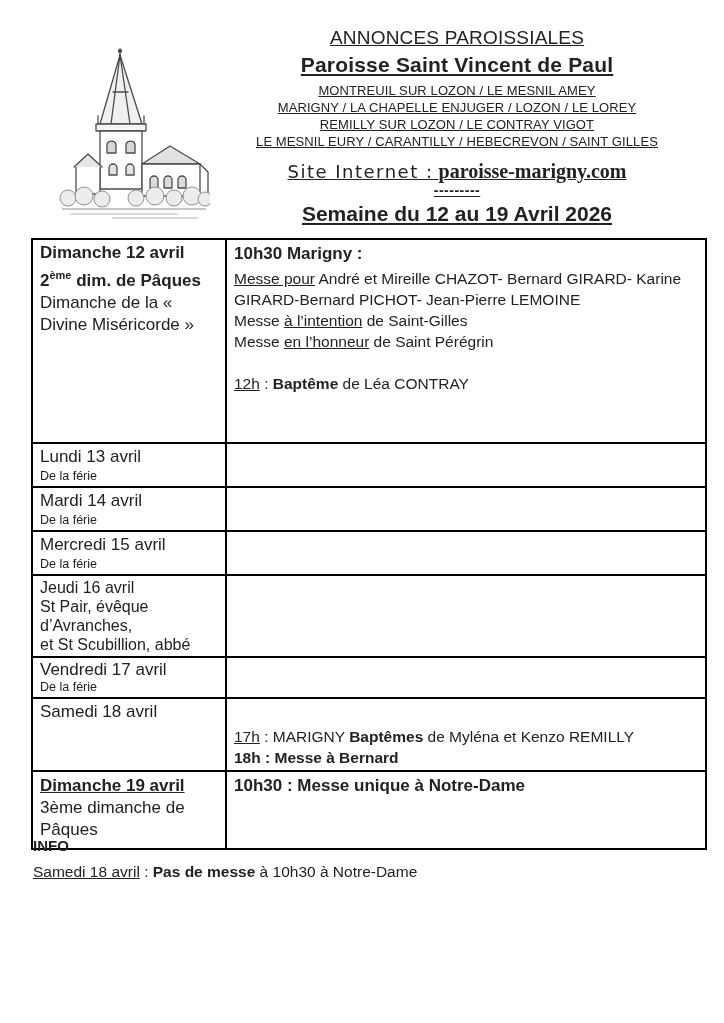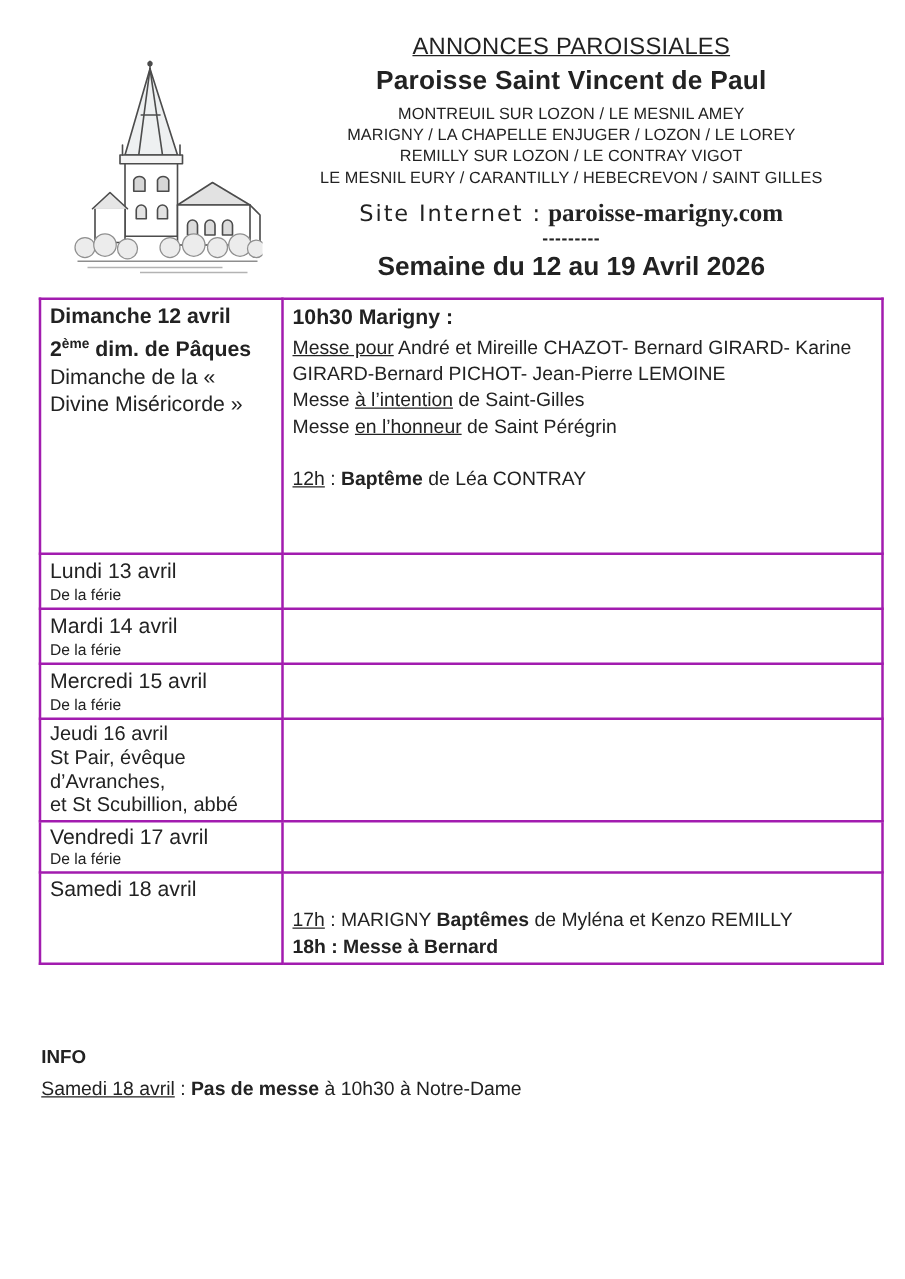--- a/index.html
+++ b/index.html
@@ -20,20 +20,21 @@
     top: 46px;
     width: 152px;
     height: 176px;
   }
   .header-text {
     position: absolute;
     left: 224px;
     top: 27px;
     width: 466px;
     text-align: center;
+    text-decoration: underline;
   }
   .doc-title {
     font-size: 19px;
     text-decoration: underline;
     letter-spacing: 0.2px;
   }
   .parish-name {
     font-size: 21px;
     font-weight: bold;
     margin-top: 4px;
@@ -76,21 +77,21 @@
     position: absolute;
     left: 31px;
     top: 238px;
   }
   table.sched {
     border-collapse: collapse;
     table-layout: fixed;
     width: 676px;
   }
   table.sched td {
-    border: 2px solid #a21caf;
+    border: 2px solid #000000;
     vertical-align: top;
     padding: 2px 6px 2px 7px;
     overflow: hidden;
   }
   .b { font-weight: bold; }
   .u { text-decoration: underline; margin-top: 16px; }
   .day      { font-size: 17px; line-height: 22px; }
   .day-sub  { font-size: 12.5px; line-height: 16px; }
   .evt-title { font-size: 17px; font-weight: bold; line-height: 23px; margin-bottom: 3px; }
   .evt       { font-size: 15.5px; line-height: 21px; }
@@ -252,20 +253,29 @@
         <tr class="r-sat" style="height:70px">
           <td>
             <div class="day">Samedi 18 avril</div>
           </td>
           <td class="evcell">
             <div class="evt"><span class="u">17h</span><span> : MARIGNY </span><span class="b">Baptêmes</span><span> de Myléna et Kenzo REMILLY</span></div>
             <div class="evt b">18h : Messe à Bernard</div>
           </td>
         </tr>
 
+        <tr style="height:78px">
+          <td>
+            <div class="sun19-title">Dimanche 19 avril</div>
+            <div class="sun19-sub">3ème dimanche de Pâques</div>
+          </td>
+          <td class="evcell">
+            <div class="sun19-event">10h30 : Messe unique à Notre-Dame</div>
+          </td>
+        </tr>
 
       </tbody>
     </table>
   </div>
 
   <div class="info">
     <div class="info-title">INFO</div>
     <div class="info-line"><span class="u">Samedi 18 avril</span><span> : </span><span class="b">Pas de messe</span><span> à 10h30 à Notre-Dame</span></div>
   </div>
 

